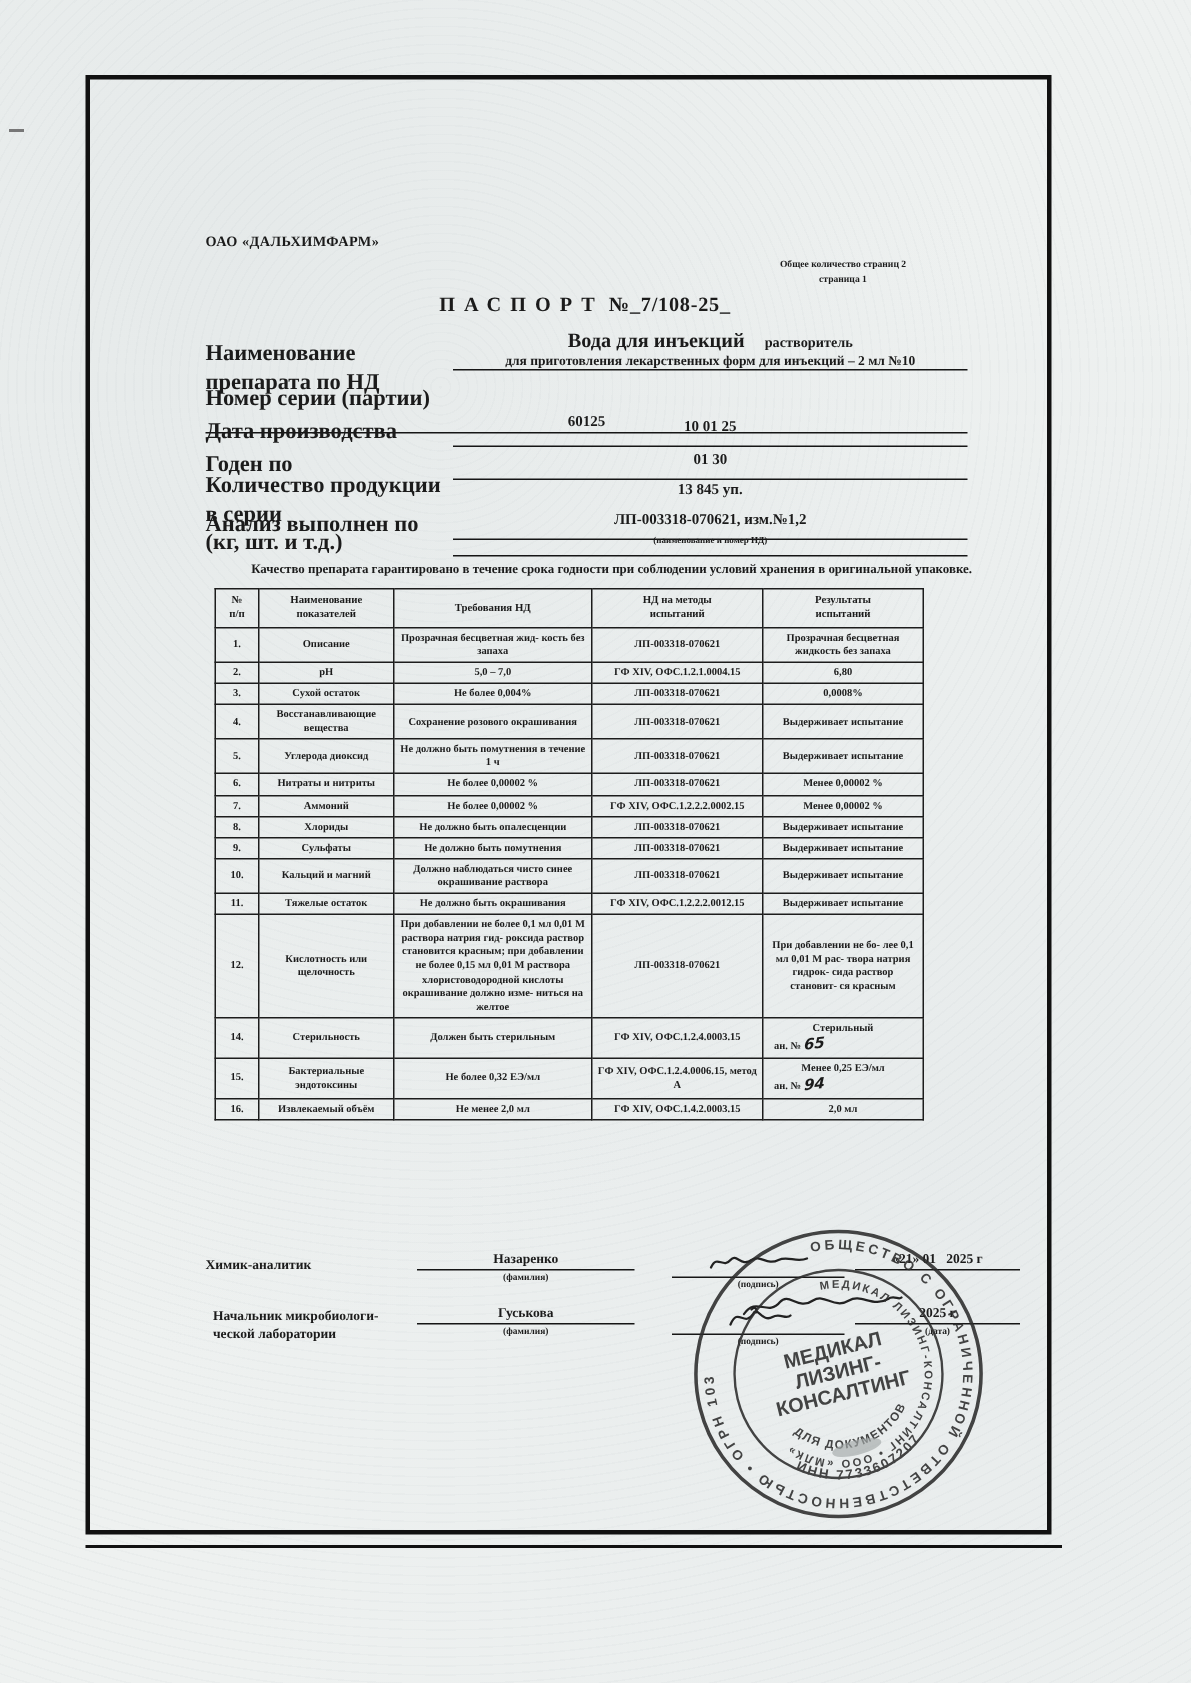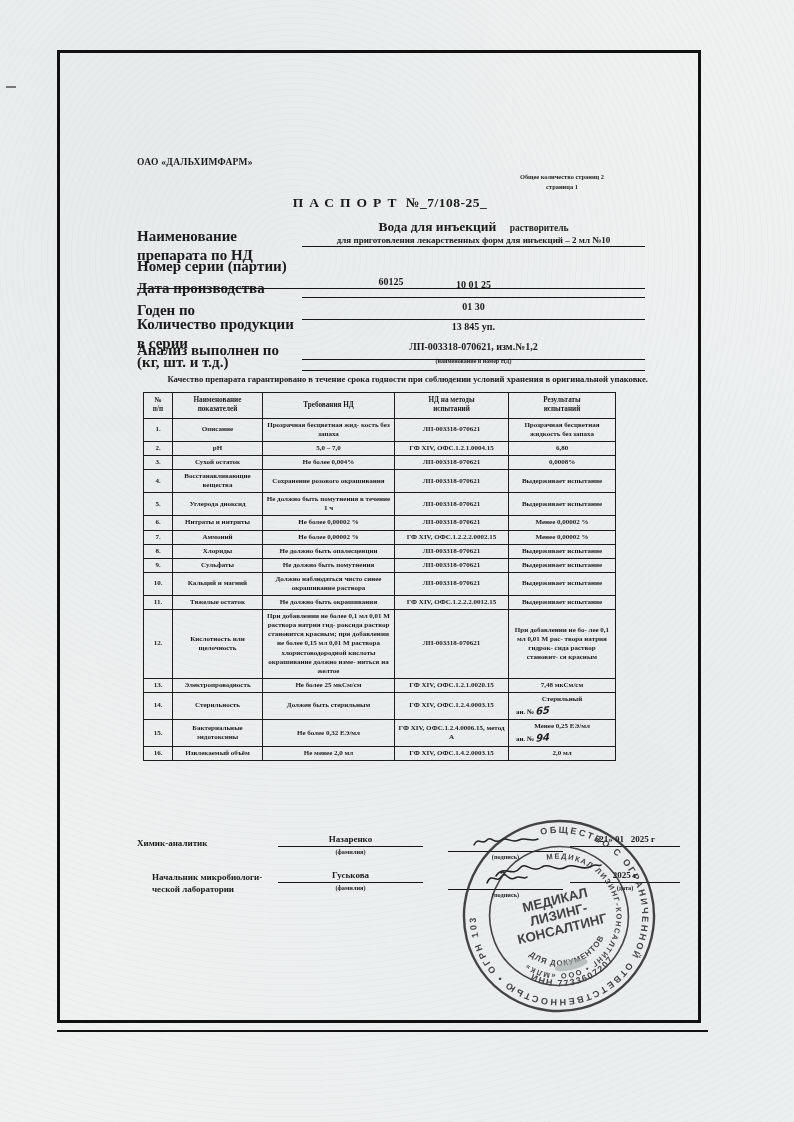--- a/index.html
+++ b/index.html
@@ -227,27 +227,20 @@
       <td>Выдерживает испытание</td>
     </tr>
           <tr>
       <td class="c-num">12.</td>
       <td>Кислотность или щелочность</td>
       <td>При добавлении не более 0,1 мл 0,01 М раствора натрия гид- роксида раствор становится красным; при добавлении не более 0,15 мл 0,01 М раствора хлористоводородной кислоты окрашивание должно изме- ниться на желтое</td>
       <td>ЛП-003318-070621</td>
       <td>При добавлении не бо- лее 0,1 мл 0,01 М рас- твора натрия гидрок- сида раствор становит- ся красным</td>
     </tr>
           <tr>
-      <td class="c-num">13.</td>
-      <td>Электропроводность</td>
-      <td>Не более 25 мкСм/см</td>
-      <td>ГФ XIV, ОФС.1.2.1.0020.15</td>
-      <td>7,48 мкСм/см</td>
-    </tr>
-          <tr>
       <td class="c-num">14.</td>
       <td>Стерильность</td>
       <td>Должен быть стерильным</td>
       <td>ГФ XIV, ОФС.1.2.4.0003.15</td>
       <td>Стерильный<div class="an-line">ан. № <span class="hand">65</span></div></td>
     </tr>
           <tr>
       <td class="c-num">15.</td>
       <td>Бактериальные эндотоксины</td>
       <td>Не более 0,32 ЕЭ/мл</td>
@@ -279,21 +272,21 @@
     <div class="sig-note">(подпись)</div>
   </div>
   <div class="sig-cell" style="left:570px;top:834px;width:110px;">
     <div class="sig-date">
       <span>«21»</span>
       <span>01</span>&nbsp;&nbsp;
       <span>2025 г</span>
     </div>
   </div>
 
-  <div class="abs sig-role" style="left:152px;top:872px;width:155px;">
+  <div class="abs sig-role" style="left:142px;top:872px;width:155px;">
     <div>Начальник  микробиологи-</div>
     <div>ческой лаборатории</div>
   </div>
   <div class="sig-cell" style="left:278px;top:870px;width:145px;">
     <div class="sig-line">Гуськова</div>
     <div class="sig-note">(фамилия)</div>
   </div>
   <div class="sig-cell" style="left:448px;top:870px;width:115px;">
     <div class="sig-line">
       <svg width="46" height="16" viewBox="0 0 46 16">

